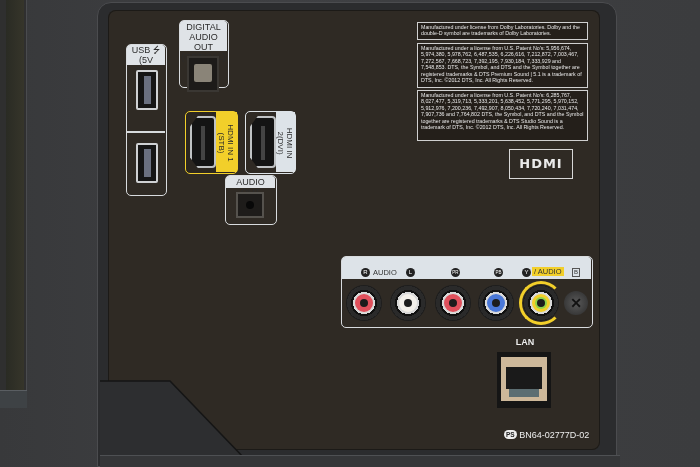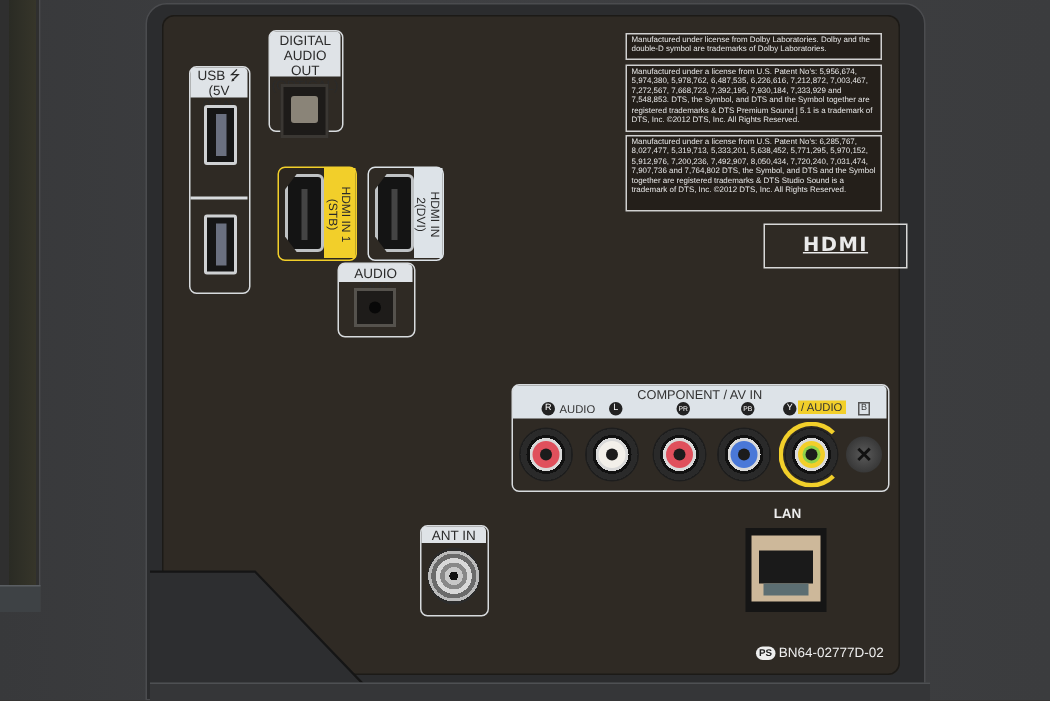--- a/index.html
+++ b/index.html
@@ -77,25 +77,24 @@
     <div class="tag" style="left:0;top:0;width:49px;height:12px;border-radius:3px 3px 0 0;padding-top:1px;">AUDIO OUT</div>
     <div style="position:absolute;left:10px;top:16px;width:28px;height:26px;background:#1e1c1a;border:2px solid #55524d;">
       <div style="position:absolute;left:8px;top:7px;width:8px;height:8px;border-radius:50%;background:#080808;"></div>
     </div>
   </div>
 
   <div class="legal" style="left:417px;top:22px;width:171px;height:18px;">Manufactured under license from Dolby Laboratories. Dolby and the double-D symbol are trademarks of Dolby Laboratories.</div>
   <div class="legal" style="left:417px;top:43px;width:171px;height:45px;">Manufactured under a license from U.S. Patent No's: 5,956,674, 5,974,380, 5,978,762, 6,487,535, 6,226,616, 7,212,872, 7,003,467, 7,272,567, 7,668,723, 7,392,195, 7,930,184, 7,333,929 and 7,548,853. DTS, the Symbol, and DTS and the Symbol together are registered trademarks &amp; DTS Premium Sound | 5.1 is a trademark of DTS, Inc. ©2012 DTS, Inc. All Rights Reserved.</div>
   <div class="legal" style="left:417px;top:90px;width:171px;height:51px;">Manufactured under a license from U.S. Patent No's: 6,285,767, 8,027,477, 5,319,713, 5,333,201, 5,638,452, 5,771,295, 5,970,152, 5,912,976, 7,200,236, 7,492,907, 8,050,434, 7,720,240, 7,031,474, 7,907,736 and 7,764,802 DTS, the Symbol, and DTS and the Symbol together are registered trademarks &amp; DTS Studio Sound is a trademark of DTS, Inc. ©2012 DTS, Inc. All Rights Reserved.</div>
 
-  <div style="position:absolute;left:509px;top:149px;width:96px;height:30px;border:1.5px solid #d8d8d8;color:#eaeaea;font-weight:bold;font-size:13px;letter-spacing:1px;text-align:center;line-height:27px;font-family:'DejaVu Sans',sans-serif;text-decoration:underline;">HDMI</div>
+  <div style="position:absolute;left:509px;top:149px;width:64px;height:30px;border:1.5px solid #d8d8d8;color:#eaeaea;font-weight:bold;font-size:13px;letter-spacing:1px;text-align:center;line-height:27px;font-family:'DejaVu Sans',sans-serif;">HDMI</div>
 
   <div class="label-box" style="left:341px;top:256px;width:252px;height:72px;">
     <div style="position:absolute;left:0;top:0;width:249px;height:22px;background:#dde3e8;border-radius:3px 3px 0 0;">
-      <div style="text-align:center;font-size:8.5px;color:#333;line-height:10px;margin-top:1px;">COMPONENT / AV IN</div>
       <div style="position:absolute;top:11px;left:0;width:249px;height:10px;font-size:7.5px;color:#333;">
         <span style="position:absolute;left:19px;top:0;width:9px;height:9px;border-radius:50%;background:#222;color:#fff;font-size:6px;text-align:center;line-height:9px;">R</span>
         <span style="position:absolute;left:31px;top:0;">AUDIO</span>
         <span style="position:absolute;left:64px;top:0;width:9px;height:9px;border-radius:50%;background:#222;color:#fff;font-size:6px;text-align:center;line-height:9px;">L</span>
         <span style="position:absolute;left:109px;top:0;width:9px;height:9px;border-radius:50%;background:#222;color:#fff;font-size:4.5px;text-align:center;line-height:9px;">PR</span>
         <span style="position:absolute;left:152px;top:0;width:9px;height:9px;border-radius:50%;background:#222;color:#fff;font-size:4.5px;text-align:center;line-height:9px;">PB</span>
         <span style="position:absolute;left:180px;top:0;width:9px;height:9px;border-radius:50%;background:#222;color:#fff;font-size:6px;text-align:center;line-height:9px;">Y</span>
         <span style="position:absolute;left:190px;top:-1px;background:#f2cf2a;padding:0 2px;">/ AUDIO</span>
         <span style="position:absolute;left:230px;top:0;font-size:6px;border:1px solid #555;padding:0 1px;line-height:7px;">B</span>
       </div>
@@ -114,24 +113,20 @@
       </div>
     <div style="position:absolute;left:177px;top:24px;width:44px;height:44px;border-radius:50%;border:3px solid #f2cf2a;border-right-color:transparent;"></div>
     <div class="rca" style="left:181px;top:28px;">
         <div class="rca-inner" style="background:#f2cf2a;">
           <div style="position:absolute;left:3px;top:3px;width:12px;height:12px;border-radius:50%;background:#8fd24a;"></div>
         </div>
       </div>
     <div style="position:absolute;left:222px;top:34px;width:24px;height:24px;border-radius:50%;background:radial-gradient(circle,#5a5a5a,#2a2a2a);color:#111;font-size:14px;font-weight:bold;text-align:center;line-height:24px;">✕</div>
   </div>
 
-  <div class="label-box" style="left:280px;top:350px;width:46px;height:61px;">
-    <div class="tag" style="left:0;top:0;width:43px;height:11px;border-radius:3px 3px 0 0;padding-top:1px;">ANT IN</div>
-    <div style="position:absolute;left:4px;top:14px;width:35px;height:38px;border-radius:50%;background:radial-gradient(circle,#111 0 3px,#c8c8c8 3px 6px,#888 6px 9px,#d8d8d8 9px 12px,#6a6a6a 12px 15px,#bbb 15px 17px,#2b2b2b 17px);"></div>
-  </div>
 
   <div style="position:absolute;left:505px;top:337px;width:40px;font-size:9px;color:#eee;font-weight:bold;text-align:center;">LAN</div>
   <div style="position:absolute;left:497px;top:352px;width:54px;height:56px;background:#151515;padding:5px 4px;">
     <div style="width:46px;height:44px;background:#cdb89a;position:relative;">
       <div style="position:absolute;left:5px;top:10px;width:36px;height:22px;background:#1a1a1a;"></div>
       <div style="position:absolute;left:8px;top:32px;width:30px;height:8px;background:#5c6e72;"></div>
     </div>
   </div>
 
   <div style="position:absolute;left:504px;top:430px;font-size:9px;color:#eee;white-space:nowrap;">

